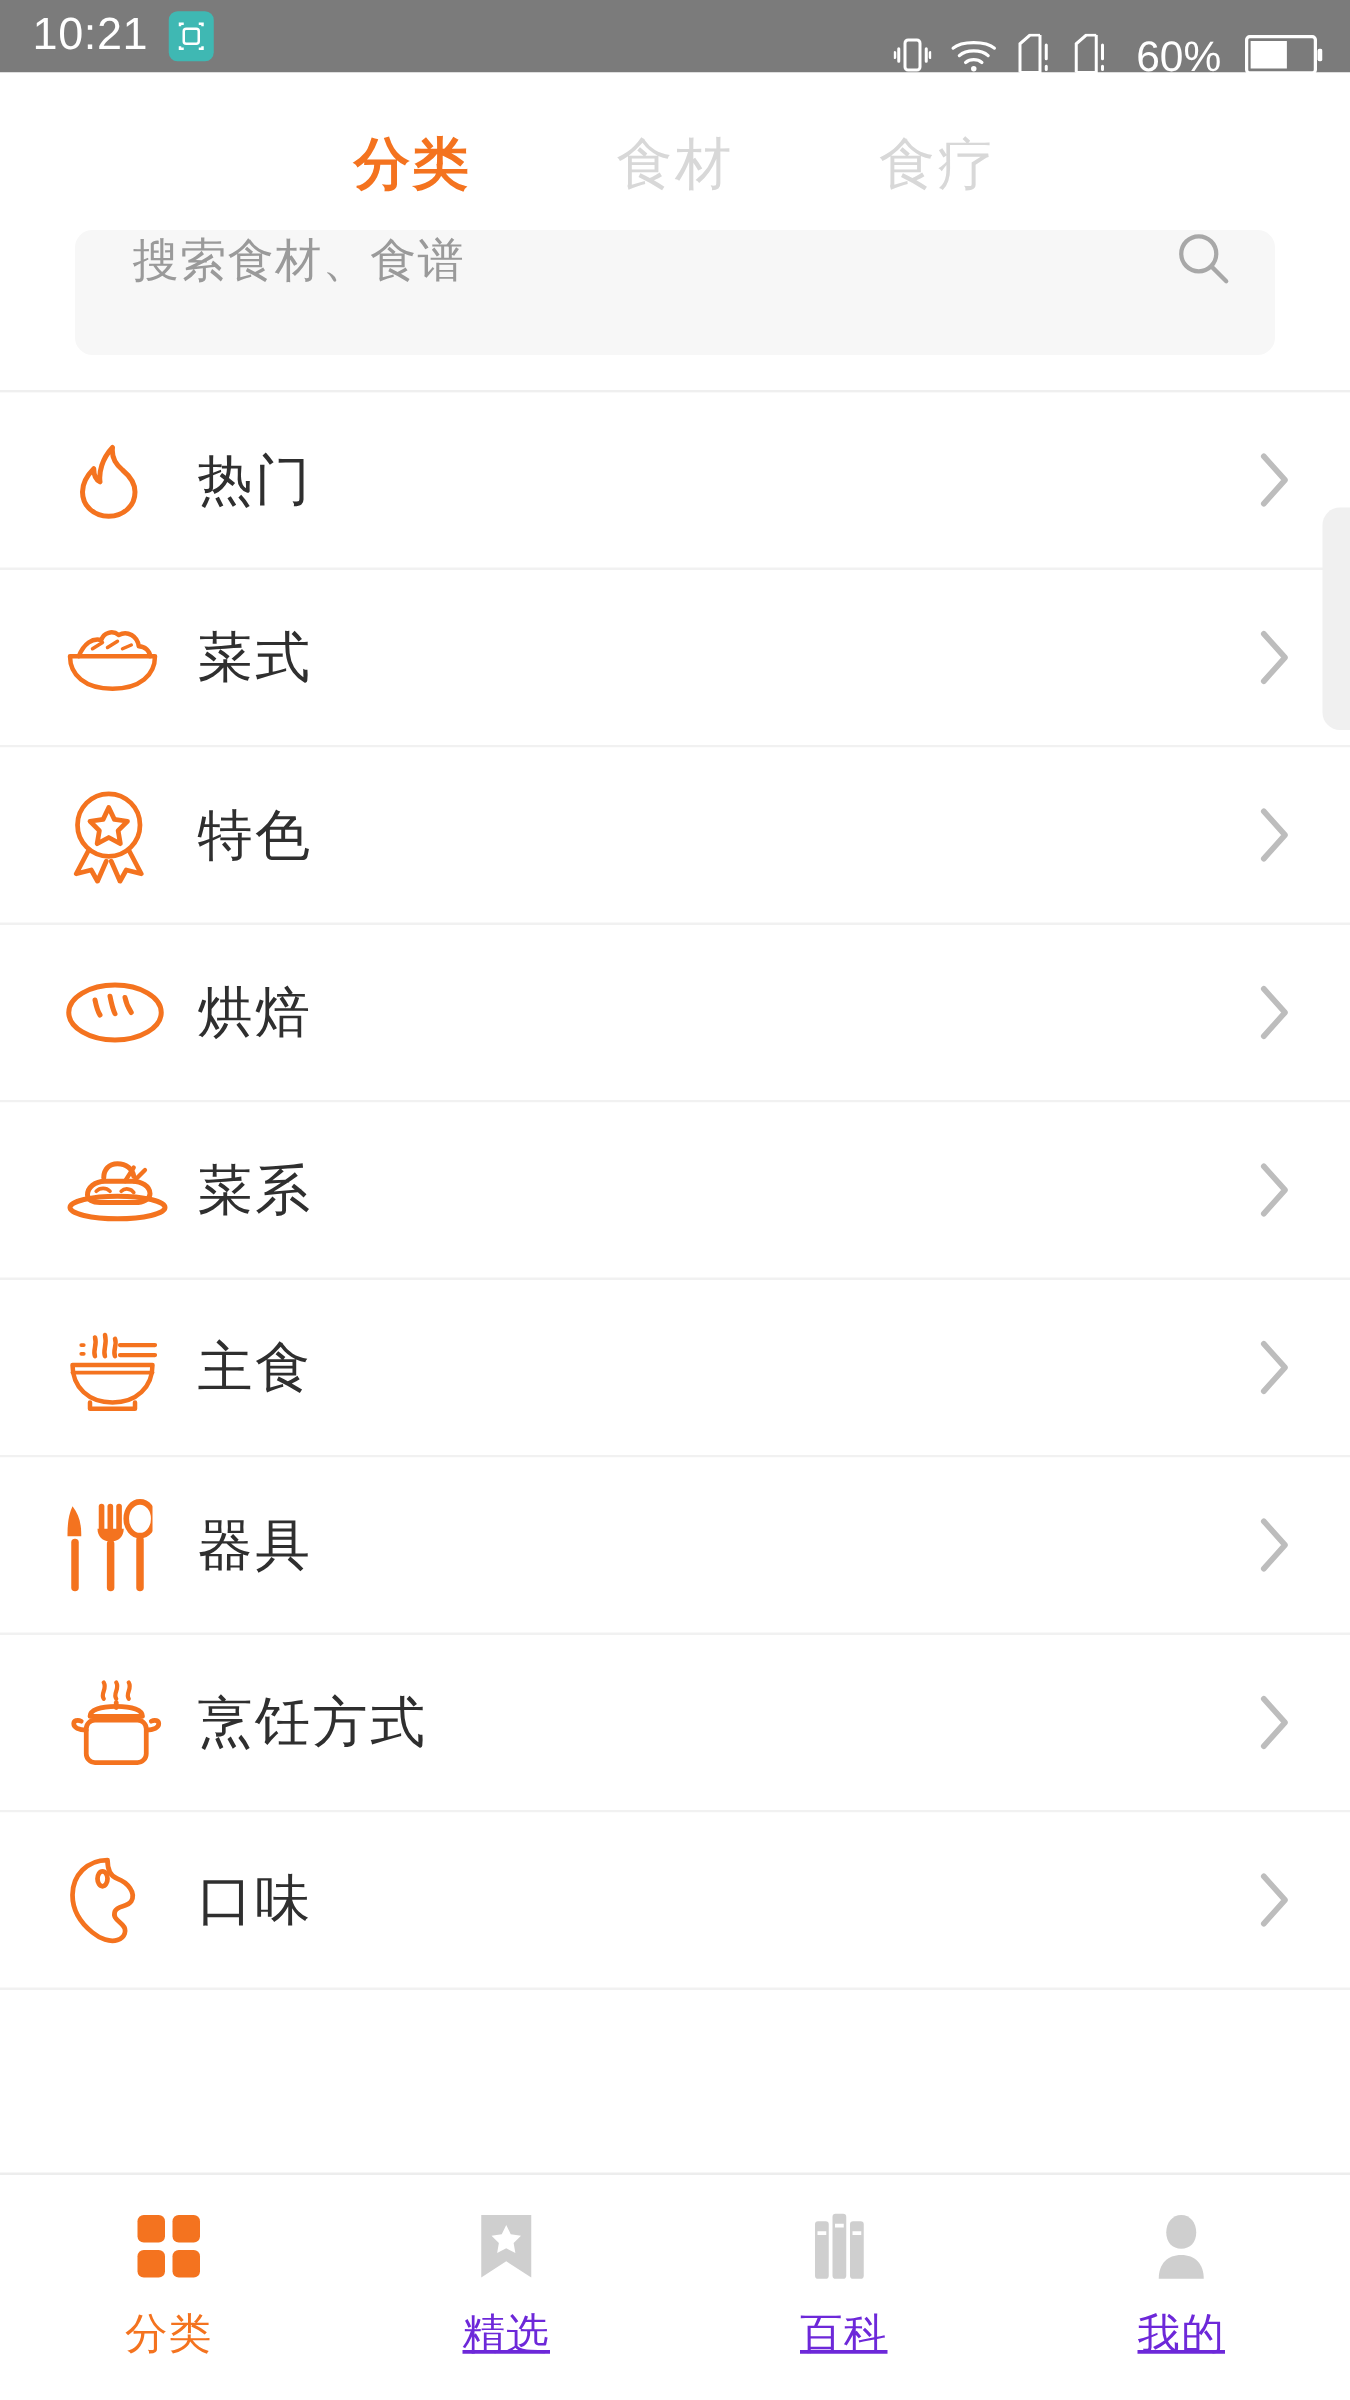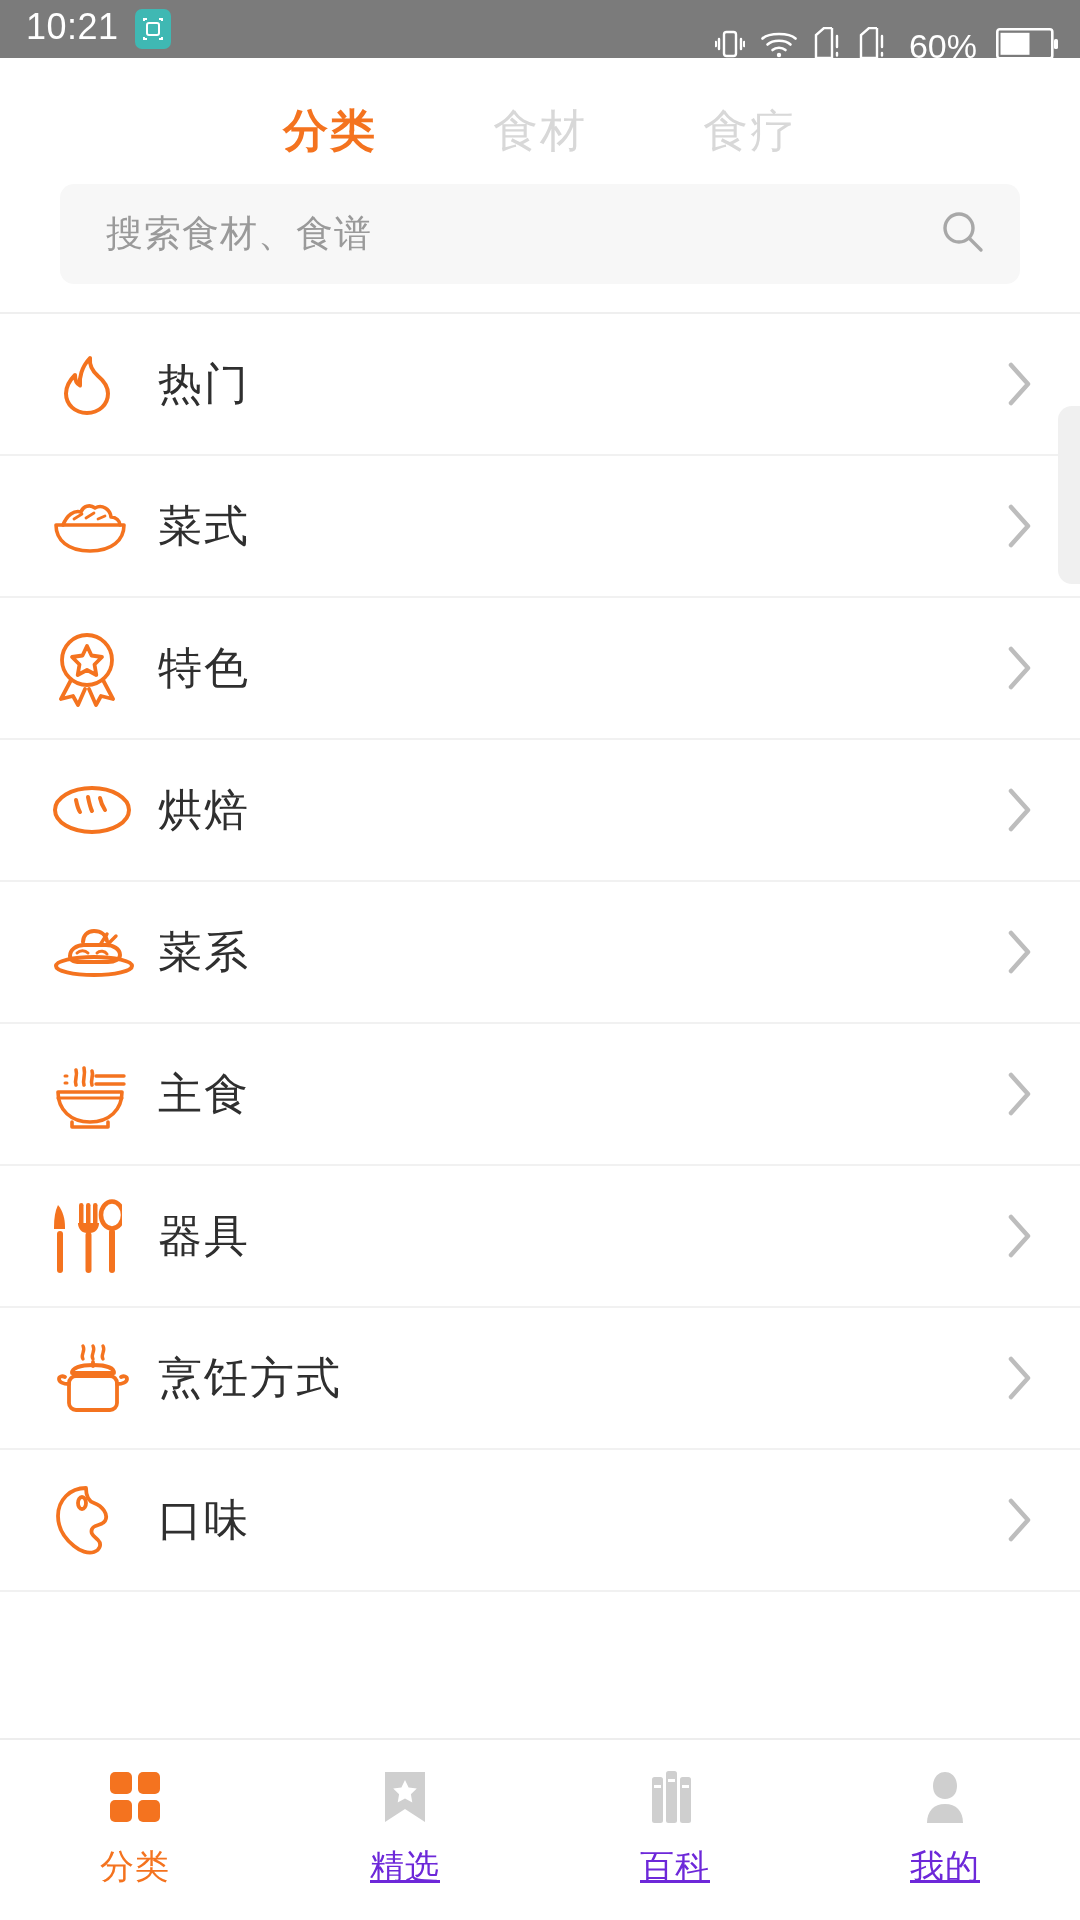--- a/index.html
+++ b/index.html
@@ -32,21 +32,21 @@
     gap:116px; background:#fff; flex:none; padding-top:24px;
   }
   .tab { font-size:45px; line-height:1; letter-spacing:2px; }
   .tab.active { color:#f4731f; font-weight:700; }
   .tab.inactive { color:#d8d8d8; font-weight:400; }
 
   
   .searchwrap { padding:6px 60px 28px; background:#fff; flex:none; }
   .searchbar {
     height:100px; background:#f7f7f7; border-radius:14px;
-    display:flex; align-items:center; padding:0 34px 0 46px;font-family:Liberation Serif, serif;
+    display:flex; padding:0 34px 0 46px;font-family:Liberation Serif, serif;
   }
   .search-ph { flex:1; color:#9a9a9a; font-size:37px; letter-spacing:1px; }
   .search-ico { flex:none; }
 
   
   .listwrap { flex:1; overflow:hidden; position:relative; border-top:2px solid #efefef; }
   .row {
     height:142px; display:flex; align-items:center;
     padding:0 40px 0 50px; background:#fff;
     border-bottom:2px solid #f1f1f1; position:relative;

